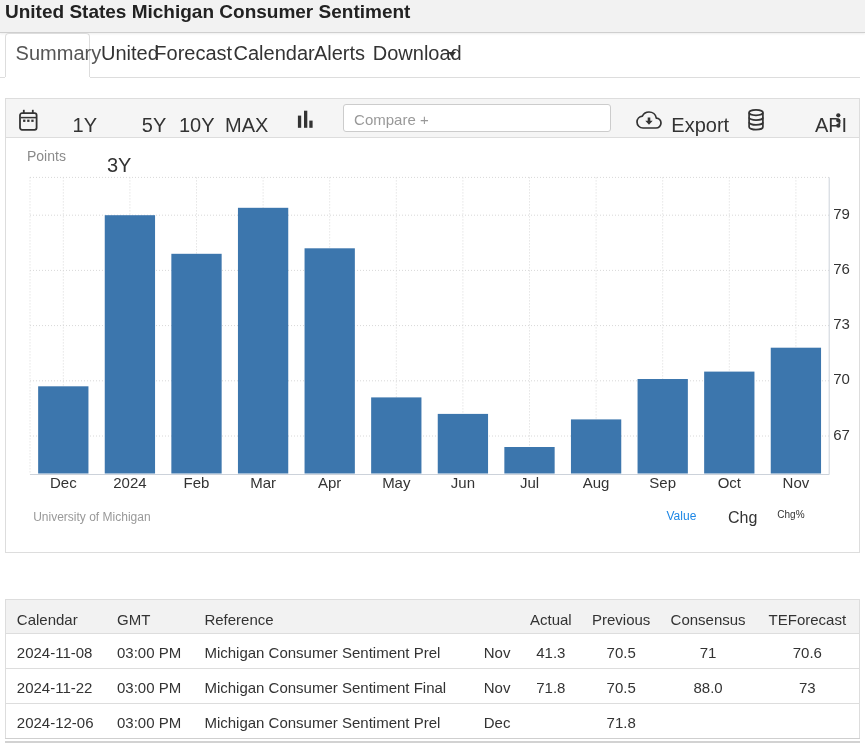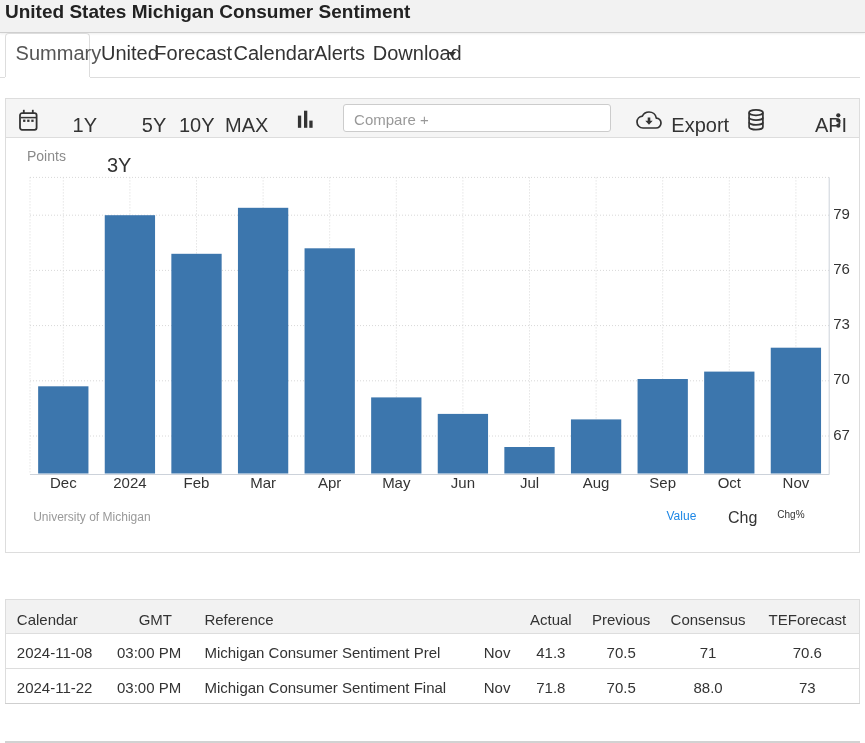--- a/index.html
+++ b/index.html
@@ -134,21 +134,21 @@
         <col style="width:280.5px">
         <col style="width:45.2px">
         <col style="width:62.2px">
         <col style="width:78.4px">
         <col style="width:95.2px">
         <col style="width:103.6px">
 </colgroup>
 <thead>
 <tr style="background:#f2f2f2;height:34px;">
 <td style="padding-left:10.8px;">Calendar</td>
-          <td style="padding-left:10.8px;text-align:center;">GMT</td>
+          <td style="padding-left:10.8px;">GMT</td>
           <td style="padding-left:10.8px;">Reference</td>
           <td></td>
           <td style="text-align:center;">Actual</td>
           <td style="text-align:center;">Previous</td>
           <td style="text-align:center;">Consensus</td>
           <td style="text-align:center;">TEForecast</td>
 </tr>
 </thead>
 <tbody>
 <tr style="height:35px;border-top:1px solid #ddd;">
@@ -164,16 +164,26 @@
 <tr style="height:35px;border-top:1px solid #ddd;">
 <td style="padding-left:10.8px;">2024-11-22</td>
           <td style="padding-left:10.8px;">03:00 PM</td>
           <td style="padding-left:10.8px;">Michigan Consumer Sentiment Final</td>
           <td style="text-align:center;">Nov</td>
           <td style="text-align:center;">71.8</td>
           <td style="text-align:center;">70.5</td>
           <td style="text-align:center;">88.0</td>
           <td style="text-align:center;">73</td>
 </tr>
+<tr style="height:35px;border-top:1px solid #ddd;">
+<td style="padding-left:10.8px;">2024-12-06</td>
+          <td style="padding-left:10.8px;">03:00 PM</td>
+          <td style="padding-left:10.8px;">Michigan Consumer Sentiment Prel</td>
+          <td style="text-align:center;">Dec</td>
+          <td style="text-align:center;"></td>
+          <td style="text-align:center;">71.8</td>
+          <td style="text-align:center;"></td>
+          <td style="text-align:center;"></td>
+</tr>
 </tbody>
 </table>
 </div>
 <div class="abs" style="left:5px;top:741.3px;width:855px;height:1.7px;background:#d2d2d2;"></div>
 
 </body></html>

